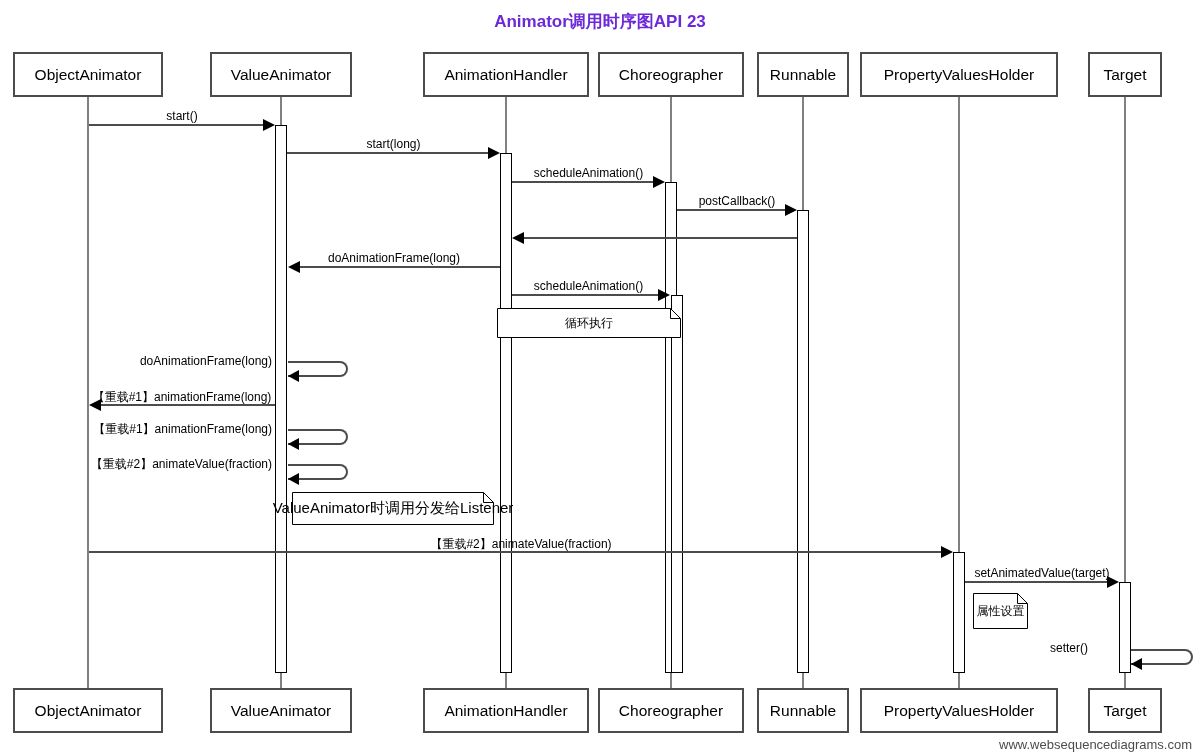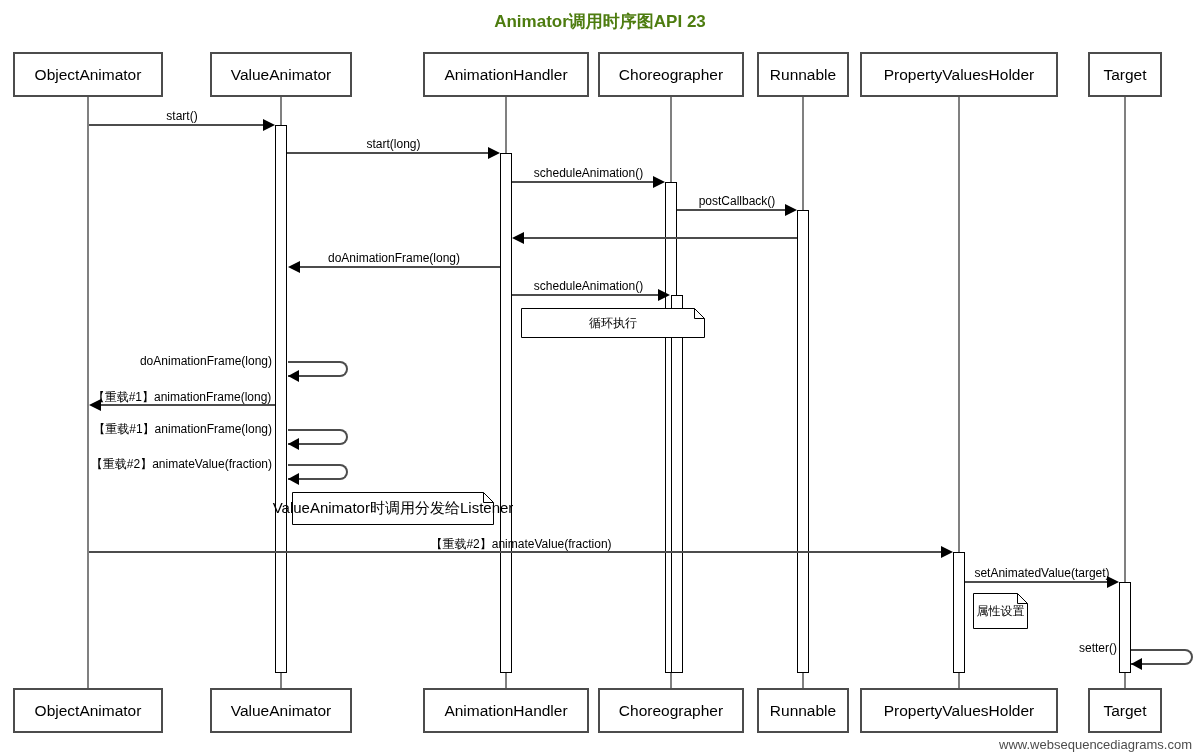--- a/index.html
+++ b/index.html
@@ -6,21 +6,21 @@
   html,body { background:#fff; }
   #canvas {
     position: relative;
     width: 1200px; height: 756px;
     background: #ffffff;
     font-family: "Liberation Sans", sans-serif;
     overflow: hidden;
   }
   .title {
     position: absolute; left: 0; top: 10px; width: 1200px;
-    text-align: center; font-size: 17px; font-weight: bold; color: #4d7c0f;
+    text-align: center; font-size: 17px; font-weight: bold; color: #6d28d9;
   }
   .pbox {
     position: absolute; height: 45px;
     border: 2px solid #4c4c4c; background: #fff;
     display: flex; align-items: center; justify-content: center;
     font-size: 15.5px; color: #000; white-space: nowrap; z-index: 5;
   }
   .lifeline { position: absolute; width: 2px; top: 97px; height: 591px; background: #808080; z-index: 1; }
   .activation { position: absolute; width: 12px; background: #fff; border: 1px solid #000; z-index: 2; }
   .note { position: absolute; z-index: 4; }
@@ -131,21 +131,21 @@
   <div class="mhead-l" style="left:512px; top:232px"></div>
 
   <div class="mline" style="left:298px; top:266px; width:202px"></div>
   <div class="mhead-l" style="left:288px; top:261px"></div>
   <div class="mlabel" style="left:288px; top:251px; width:212px">doAnimationFrame(long)</div>
 
   <div class="mline" style="left:512px; top:294px; width:148px"></div>
   <div class="mhead-r" style="left:658px; top:289px"></div>
   <div class="mlabel" style="left:512px; top:279px; width:153px">scheduleAnimation()</div>
 
-  <div class="note" style="left:521px; top:308px; width:184px; height:30px">
+  <div class="note" style="left:497px; top:308px; width:184px; height:30px">
     <svg width="184" height="30">
       <polygon points="0.5,0.5 173.5,0.5 183.5,10.5 183.5,29.5 0.5,29.5" fill="#ffffff" stroke="#000000" stroke-width="1"></polygon>
       <polyline points="173.5,0.5 173.5,10.5 183.5,10.5" fill="none" stroke="#000000" stroke-width="1"></polyline>
     </svg>
     <div class="note-text">循环执行</div>
   </div>
 
   <div class="loop" style="left:288px; top:361px; width:60px; height:16px"></div>
   <div class="loop-head" style="left:288px; top:370px"></div>
   <div class="mlabel right" style="left:60px; top:354px; width:212px">doAnimationFrame(long)</div>
@@ -181,17 +181,17 @@
   <div class="note" style="left:973px; top:593px; width:55px; height:36px">
     <svg width="55" height="36">
       <polygon points="0.5,0.5 44.5,0.5 54.5,10.5 54.5,35.5 0.5,35.5" fill="#ffffff" stroke="#000000" stroke-width="1"></polygon>
       <polyline points="44.5,0.5 44.5,10.5 54.5,10.5" fill="none" stroke="#000000" stroke-width="1"></polyline>
     </svg>
     <div class="note-text">属性设置</div>
   </div>
 
   <div class="loop" style="left:1131px; top:649px; width:62px; height:16px"></div>
   <div class="loop-head" style="left:1131px; top:658px"></div>
-  <div class="mlabel right" style="left:1017px; top:641px; width:100px">setter()</div>
+  <div class="mlabel right" style="left:988px; top:641px; width:100px">setter()</div>
 
   <div class="watermark">www.websequencediagrams.com</div>
 
 </div>
 
 </body></html>

